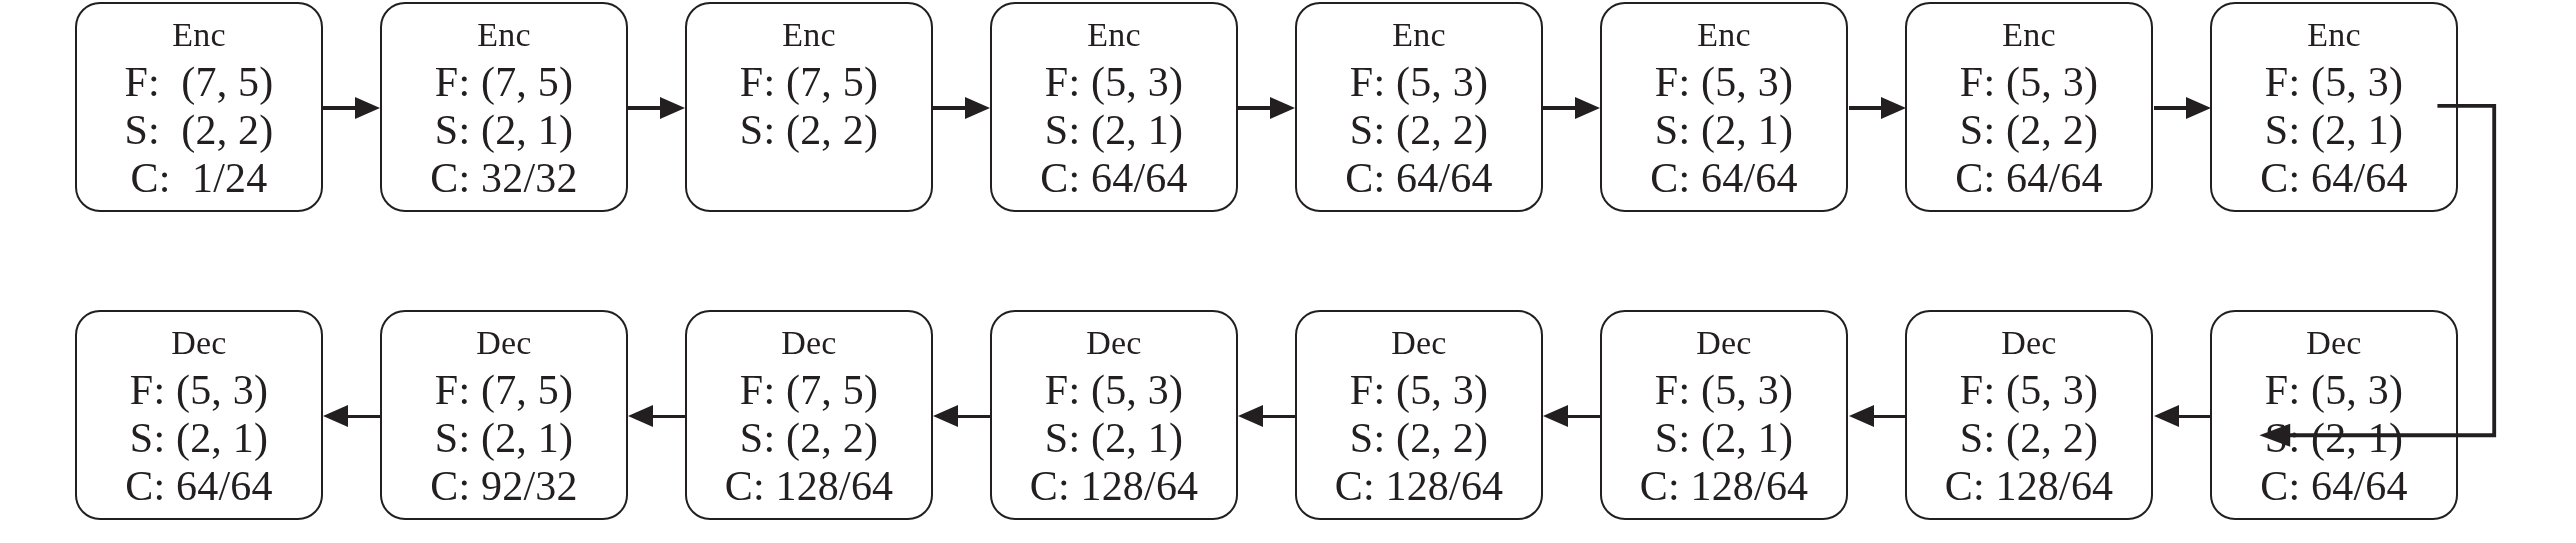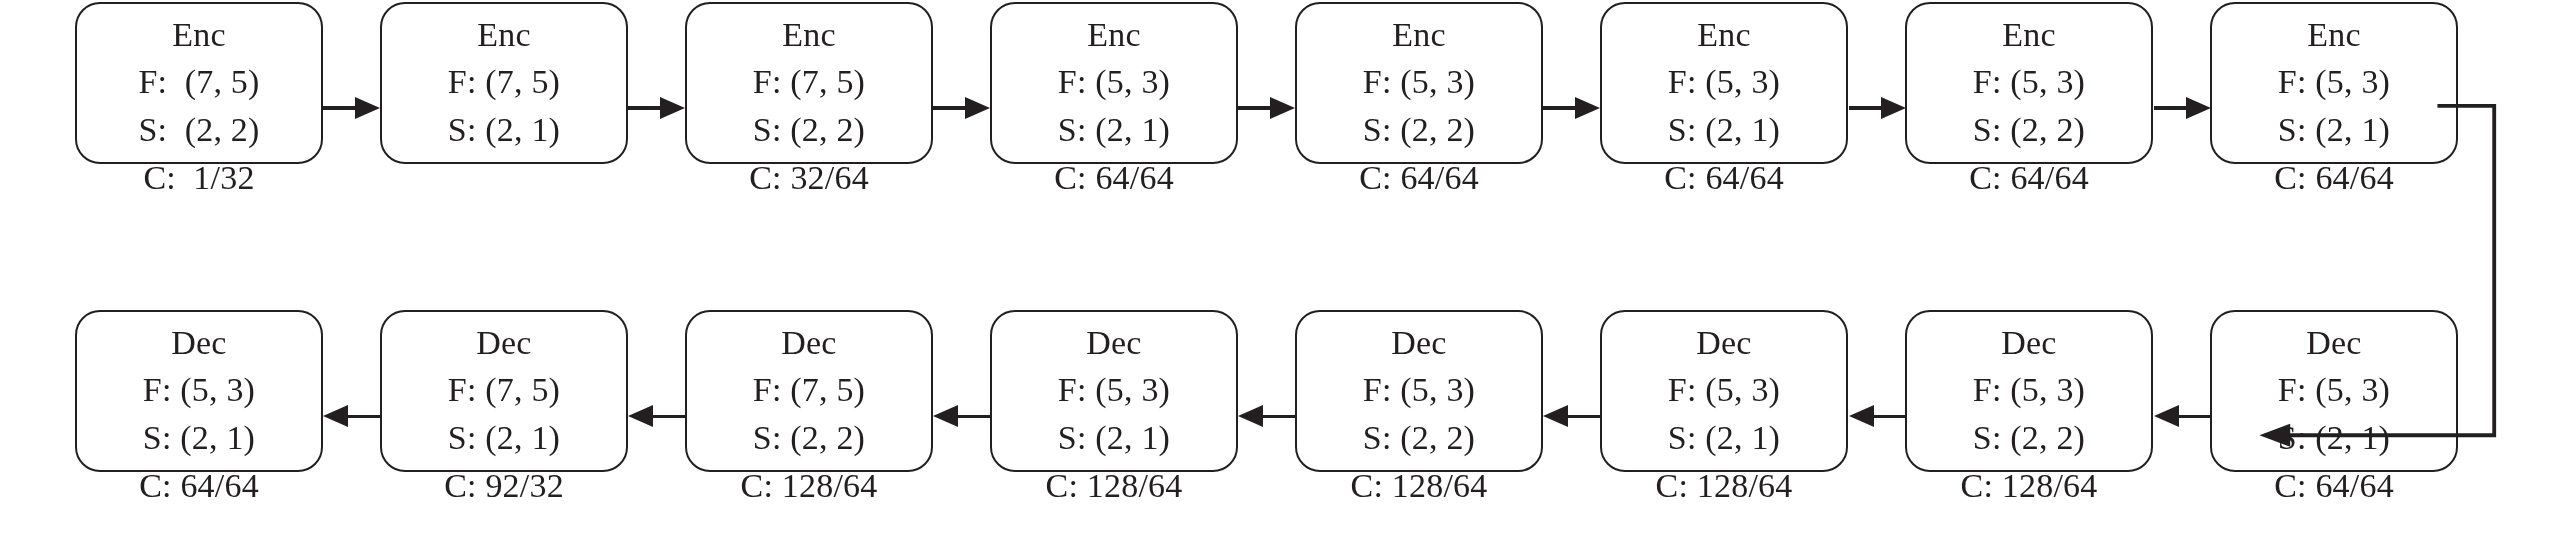--- a/index.html
+++ b/index.html
@@ -21,40 +21,40 @@
     left: 0;
     width: 2576px;
     height: 214px;
   }
   #row-encoder { top: 1.9px; }
   #row-decoder { top: 310px; }
 
   .node-box {
     position: absolute;
     width: 248px;
-    height: 162px;
+    height: 210px;
     box-sizing: border-box;
     border: 2.9px solid #231f20;
     border-radius: 25px;
     background: #ffffff;
     display: flex;
     flex-direction: column;
     align-items: center;
     justify-content: flex-start;
     padding-top: 6.7px;
   }
 
   .node-title {
     font-size: 34px;
     line-height: 47px;
     color: #231f20;
     letter-spacing: 0.2px;
   }
   .node-line {
-    font-size: 34px;
+    font-size: 42px;
     line-height: 48px;
     color: #231f20;
     white-space: pre;
     letter-spacing: 0.2px;
   }
 
   
   .arrow-h {
     position: absolute;
     height: 29px;
@@ -92,40 +92,40 @@
 </head>
 <body>
 
 <div id="canvas">
 
   <div class="row" id="row-encoder">
       <div class="node-box" style="left: 75px;">
         <div class="node-title">Enc</div>
         <div class="node-line">F:  (7, 5)</div>
         <div class="node-line">S:  (2, 2)</div>
-        <div class="node-line">C:  1/32</div>
+        <div class="node-line">C:  1/24</div>
       </div>
       <div class="arrow-h to-right" style="left: 323px; width: 57px;">
         <div class="shaft"></div>
         <div class="head"></div>
       </div>
       <div class="node-box" style="left: 380px;">
         <div class="node-title">Enc</div>
         <div class="node-line">F: (7, 5)</div>
         <div class="node-line">S: (2, 1)</div>
+        <div class="node-line">C: 32/32</div>
       </div>
       <div class="arrow-h to-right" style="left: 628px; width: 57px;">
         <div class="shaft"></div>
         <div class="head"></div>
       </div>
       <div class="node-box" style="left: 685px;">
         <div class="node-title">Enc</div>
         <div class="node-line">F: (7, 5)</div>
         <div class="node-line">S: (2, 2)</div>
-        <div class="node-line">C: 32/64</div>
       </div>
       <div class="arrow-h to-right" style="left: 933px; width: 57px;">
         <div class="shaft"></div>
         <div class="head"></div>
       </div>
       <div class="node-box" style="left: 990px;">
         <div class="node-title">Enc</div>
         <div class="node-line">F: (5, 3)</div>
         <div class="node-line">S: (2, 1)</div>
         <div class="node-line">C: 64/64</div>

